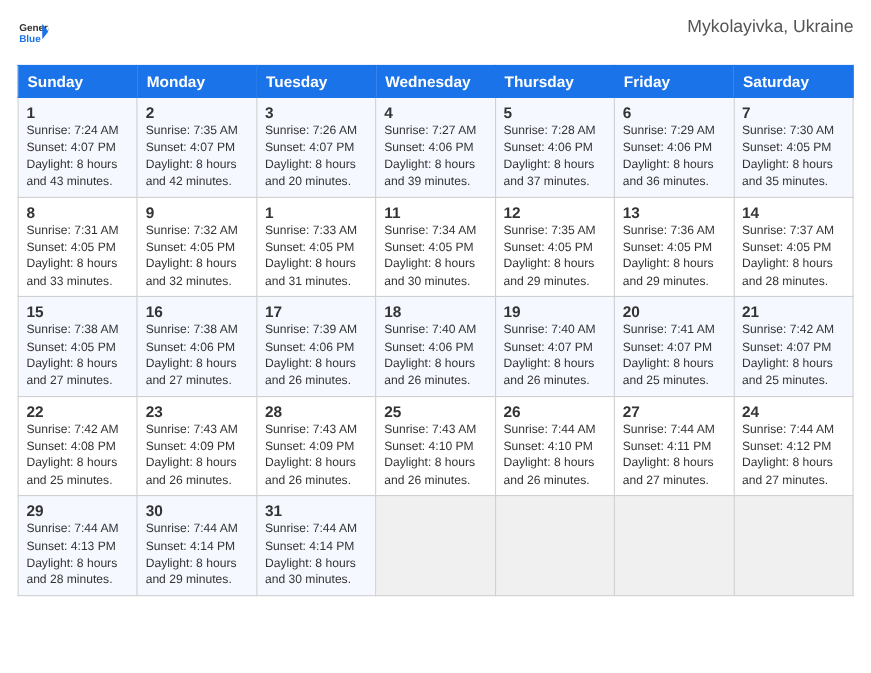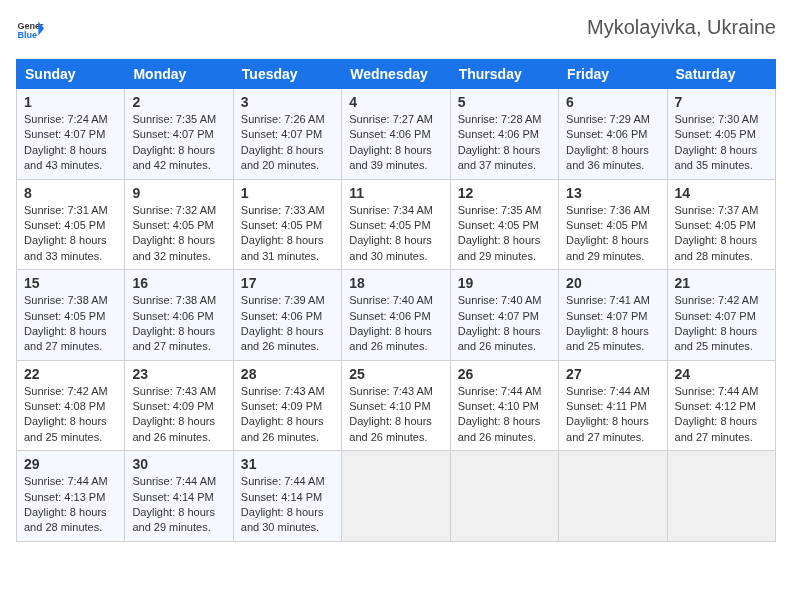--- a/index.html
+++ b/index.html
@@ -28,21 +28,21 @@
     .title-area {
       text-align: right;
     }
     .month-title {
       font-size: 36px;
       font-weight: normal;
       color: #333;
       line-height: 1.2;
     }
     .location {
-      font-size: 20px;
+      font-size: 16px;
       color: #555;
     }
     .calendar-table {
       width: 100%;
       border-collapse: collapse;
       table-layout: fixed;
       margin-top: 15px;
     }
     .calendar-table thead th {
       background: #1a73e8;

